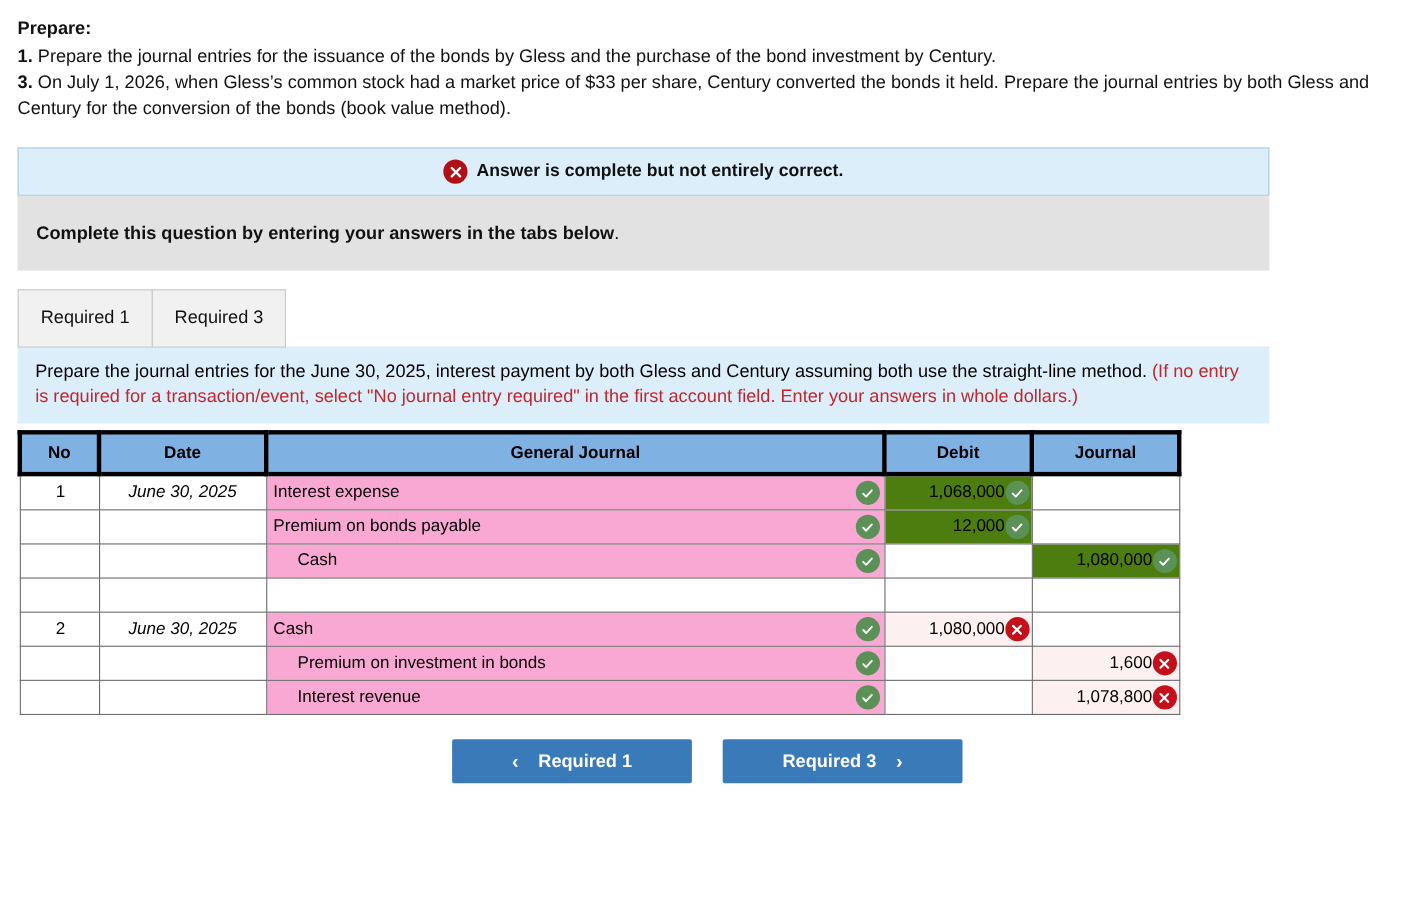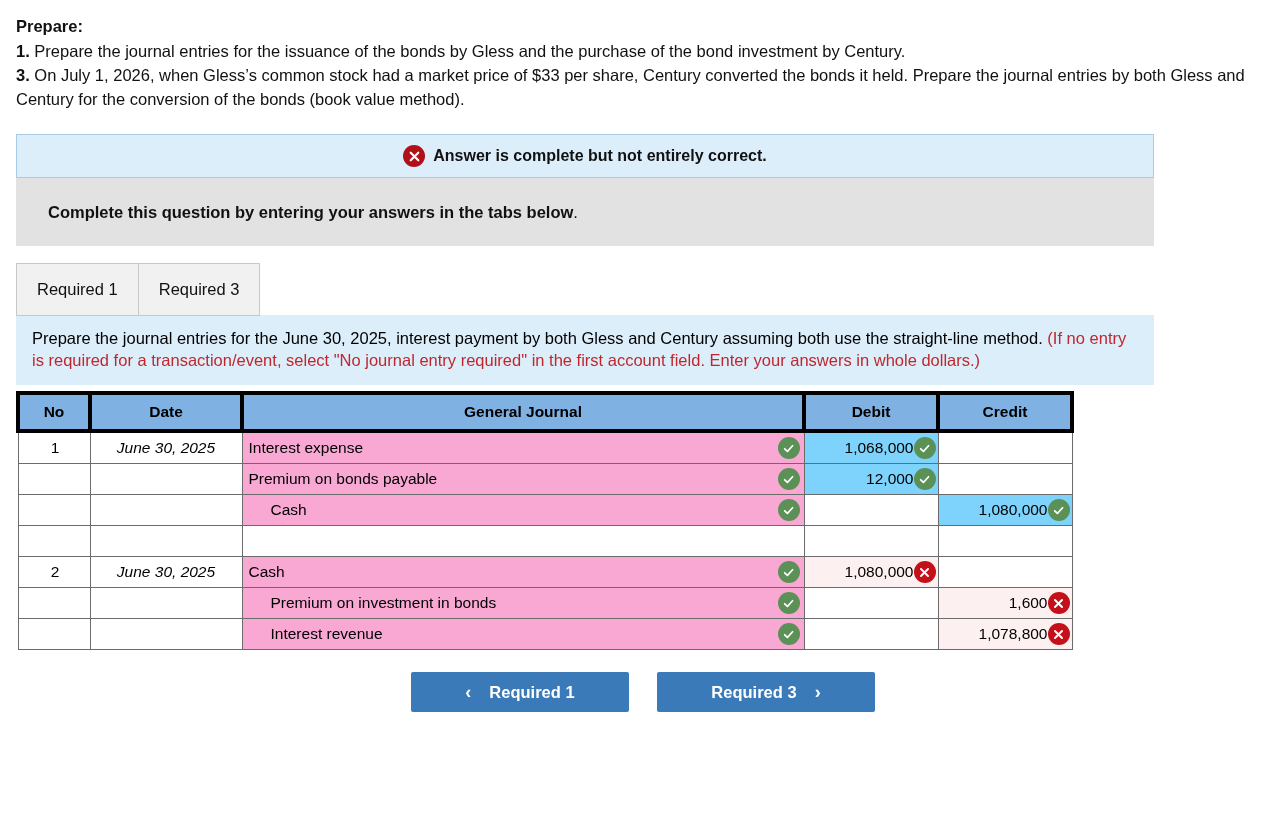--- a/index.html
+++ b/index.html
@@ -57,21 +57,21 @@
     margin-right: 8px;
   }
 
   .gray-bar {
     width: 1138px;
     height: 68px;
     box-sizing: border-box;
     background: #e2e2e2;
     display: flex;
     align-items: center;
-    padding-left: 32px;
+    padding-left: 17px;
     font-size: 16.5px;
     color: #111;
   }
   .gray-bar .bold {
     font-weight: bold;
   }
 
   
   .tabs {
     margin-top: 17px;
@@ -164,21 +164,21 @@
     justify-content: flex-start;
     background: #f9a8d4;
   }
   .cell-gj.blank { background: #ffffff; }
   .cell-gj .acct { flex: 1 1 auto; }
   .cell-gj .acct.indent { padding-left: 22px; }
   .cell-num {
     justify-content: flex-end;
     padding-right: 2px;
   }
-  .cell-num.filled-ok  { background: #7dd3fc; }
+  .cell-num.filled-ok  { background: #4d7c0f; }
   .cell-num.filled-bad { background: #fdf0f0; }
   .cell-num .val { margin-right: 0; }
 
   
   .badge {
     display: inline-flex;
     align-items: center;
     justify-content: center;
     width: 22px;
     height: 22px;
@@ -275,21 +275,21 @@
         <col class="c-gj">
         <col class="c-debit">
         <col class="c-credit">
     </colgroup>
     <thead>
       <tr>
         <th>No</th>
         <th>Date</th>
         <th>General Journal</th>
         <th>Debit</th>
-        <th>Credit</th>
+        <th>Journal</th>
       </tr>
     </thead>
     <tbody>
         <tr>
           <td>
             <div class="cell-inner cell-no">
               <span>1</span>
             </div>
           </td>
           <td>

